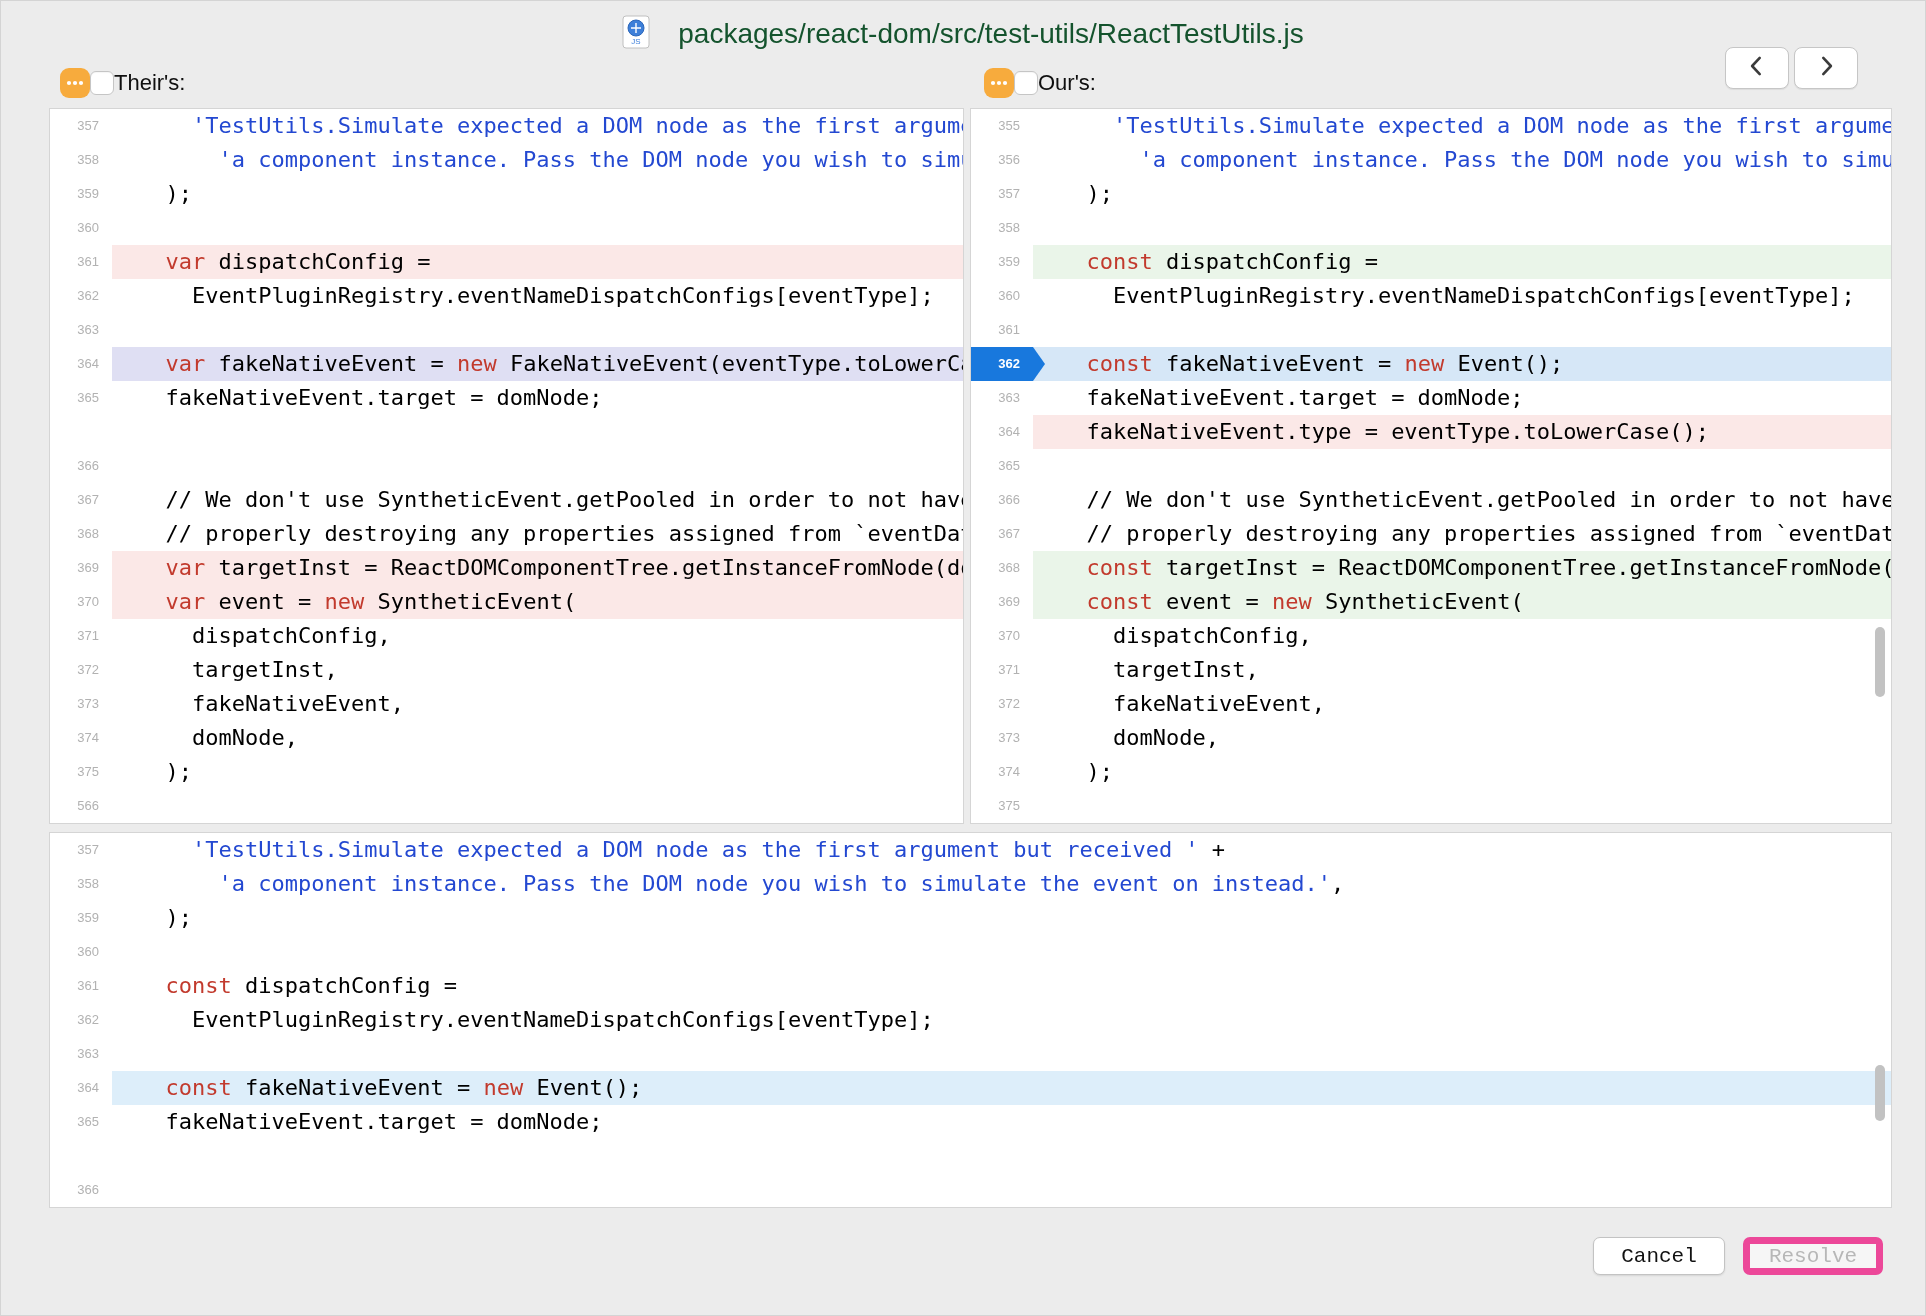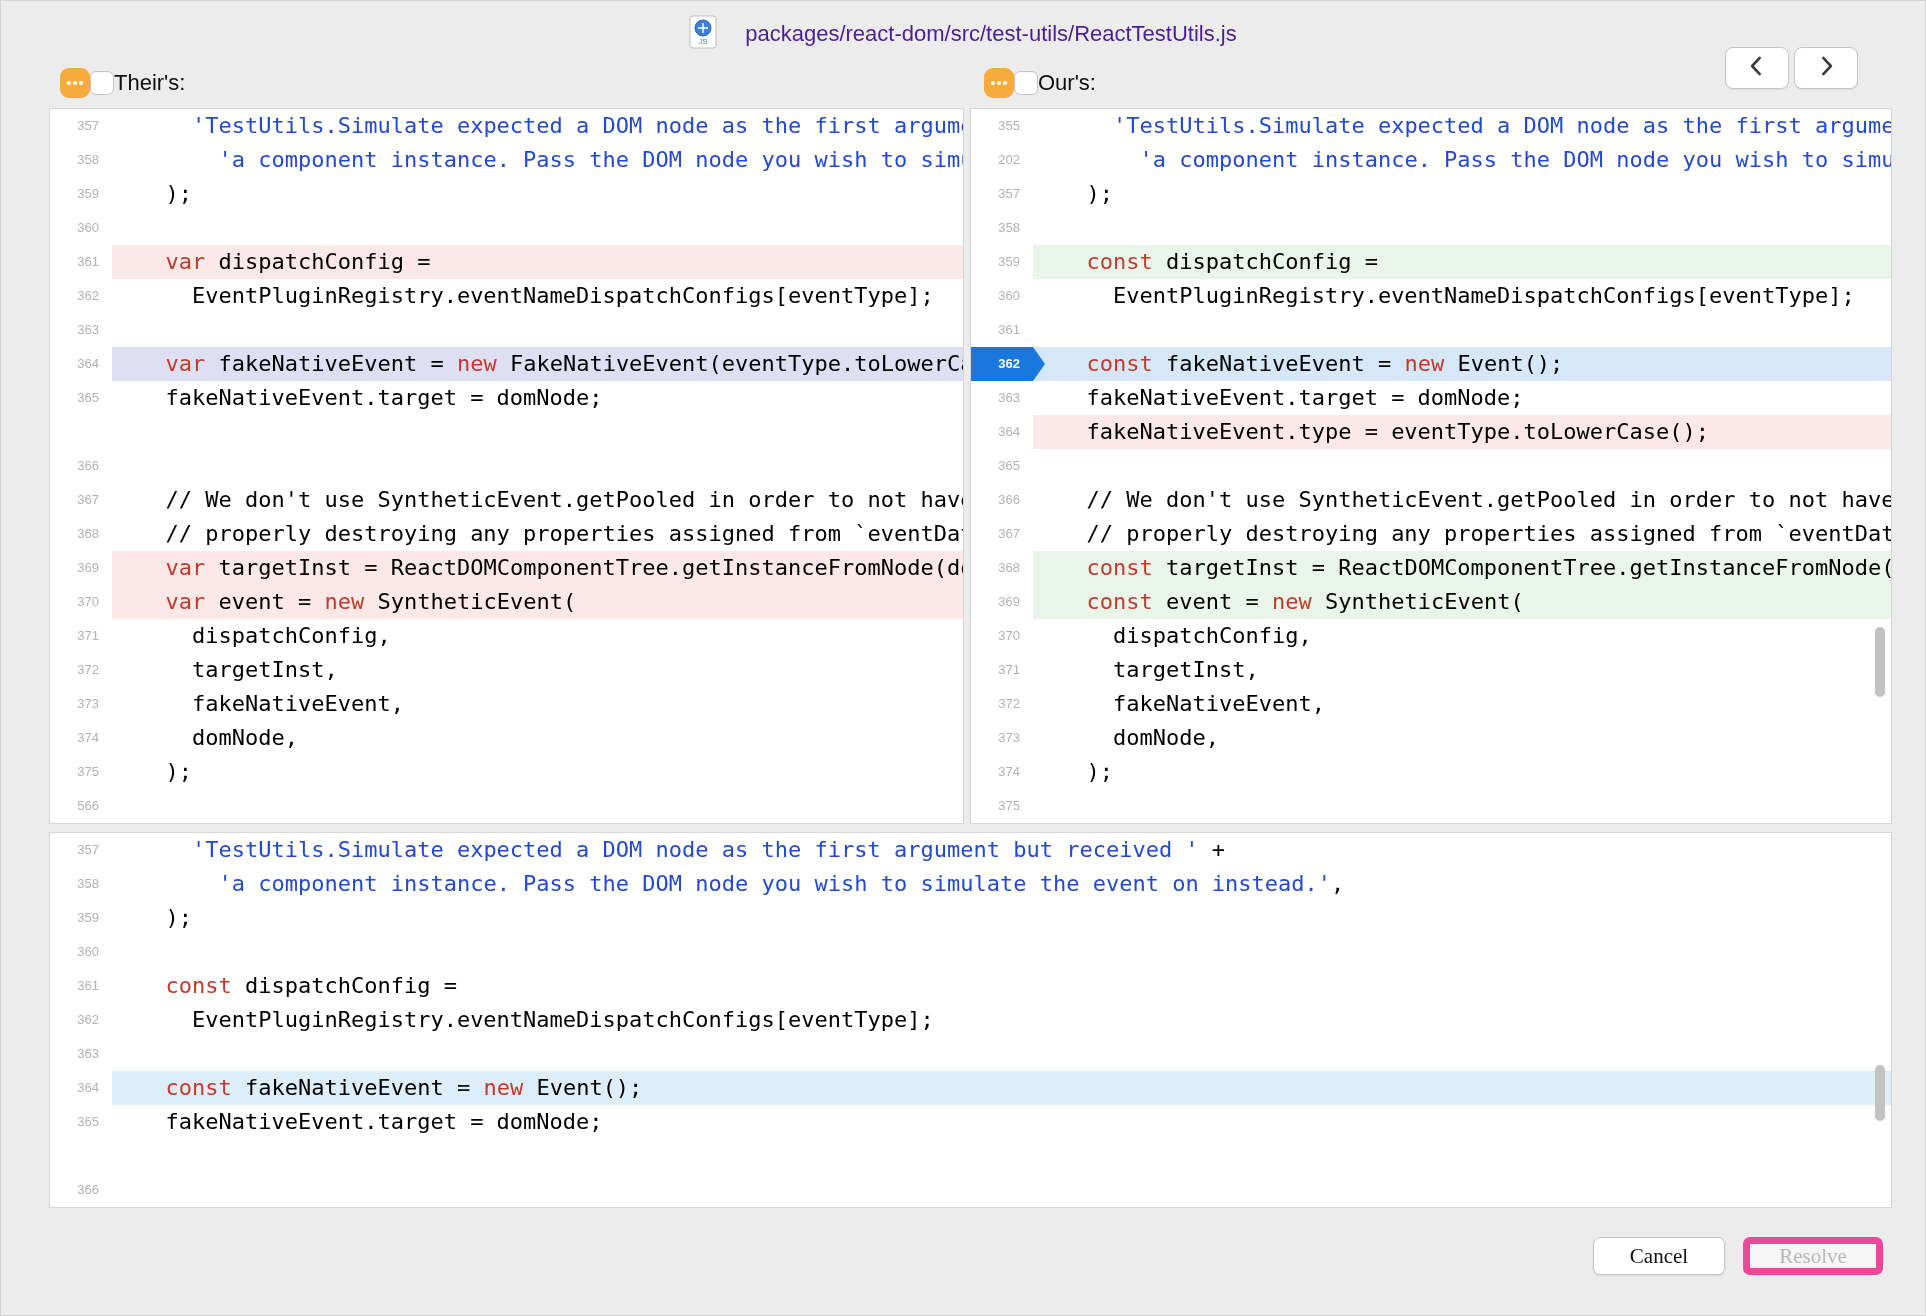--- a/index.html
+++ b/index.html
@@ -1,21 +1,21 @@
 <!DOCTYPE html>
 <html style="--kw: #c23a2d; --str: #2348d1; --hl_removed: #fbe8e7; --hl_added: #eaf5e9; --hl_selected: #d6e7f7; --hl_result: #ddeefa; --hl_theirs_sel: #dfdff3; --badge_blue: #1878dd; --accent_orange: #f7ab3d;"><head>
 <meta charset="utf-8">
 <style>
   *{margin:0;padding:0;box-sizing:border-box}
   html,body{width:1926px;height:1316px}
   body{background:#ececec;font-family:"Liberation Sans",sans-serif;position:relative;overflow:hidden}
   body::after{content:'';position:absolute;inset:0;box-shadow:inset 0 0 0 1px rgba(0,0,0,.10);pointer-events:none}
 
   .titlebar{position:absolute;top:12px;left:0;width:100%;height:44px;display:flex;align-items:center;justify-content:center;gap:28px}
-  .title{font-size:22px;color:#4c1d95}
+  .title{font-size:28px;color:#14532d}
 
   .nav{position:absolute;top:47px;left:1725px;display:flex;gap:5px}
   .nav-btn{width:64px;height:42px;background:#fff;border:1px solid #c6c6c6;border-radius:8px;display:flex;align-items:center;justify-content:center;box-shadow:0 1px 1px rgba(0,0,0,.07);cursor:pointer}
 
   .pane-header{position:absolute;display:flex;align-items:center;height:34px}
   #header-theirs{left:60px;top:66px}
   #header-ours{left:984px;top:66px}
   .more-badge{width:30px;height:30px;border-radius:9px;background:var(--accent_orange);display:flex;align-items:center;justify-content:center;cursor:pointer}
   .checkbox{width:24px;height:24px;border-radius:6px;background:#fff;border:1.5px solid #c5c5c5;box-shadow:inset 0 1px 1px rgba(0,0,0,.04)}
   .pane-label{font-size:22px;color:#0f0f0f}
@@ -36,21 +36,21 @@
   .hl-b .code{background:var(--hl_selected)}
   .hl-b2 .code{background:var(--hl_result)}
   .hl-p .code{background:var(--hl_theirs_sel)}
   .k{color:var(--kw)}
   .s{color:var(--str)}
 
   .scroll-thumb{position:absolute;width:10px;border-radius:5px;background:#c2c2c2;cursor:pointer}
   #thumb-ours{right:6px;top:518px;height:70px}
   #thumb-merged{right:6px;top:232px;height:56px}
 
-  .footer-btn{position:absolute;height:38px;border-radius:7px;font-size:21px;display:flex;align-items:center;justify-content:center;font-family:Liberation Serif, serif;cursor:pointer}
+  .footer-btn{position:absolute;height:38px;border-radius:7px;font-size:21px;display:flex;align-items:center;justify-content:center;font-family:Liberation Mono, monospace;cursor:pointer}
   #cancel-btn{left:1593px;top:1237px;width:132px;background:#fff;border:1px solid #c3c3c3;color:#111;box-shadow:0 1px 2px rgba(0,0,0,.10)}
   #resolve-btn{left:1743px;top:1237px;width:140px;background:#f6f6f6;border:7px solid #ec4899;color:#b7b7b7}
 </style>
 </head>
 <body>
 
 <div class="titlebar">
   <span class="file-icon">
     <svg width="28" height="34" viewBox="0 0 28 34">
       <rect x="1" y="1" width="26" height="32" rx="3" fill="#ffffff" stroke="#c0c0c0"></rect>
@@ -188,21 +188,21 @@
       <div class="code"></div>
     </div>
   </div>
 <div class="pane" id="pane-ours">
   <div class="scroll-thumb" id="thumb-ours"></div>
 <div class="row">
       <div class="gutter">355</div>
       <div class="code"><span>    </span><span class="s">'TestUtils.Simulate expected a DOM node as the first argument but received '</span></div>
     </div>
     <div class="row">
-      <div class="gutter">202</div>
+      <div class="gutter">356</div>
       <div class="code"><span>      </span><span class="s">'a component instance. Pass the DOM node you wish to simulate the event on instead.'</span></div>
     </div>
     <div class="row">
       <div class="gutter">357</div>
       <div class="code"><span>  );</span></div>
     </div>
     <div class="row">
       <div class="gutter">358</div>
       <div class="code"></div>
     </div>

